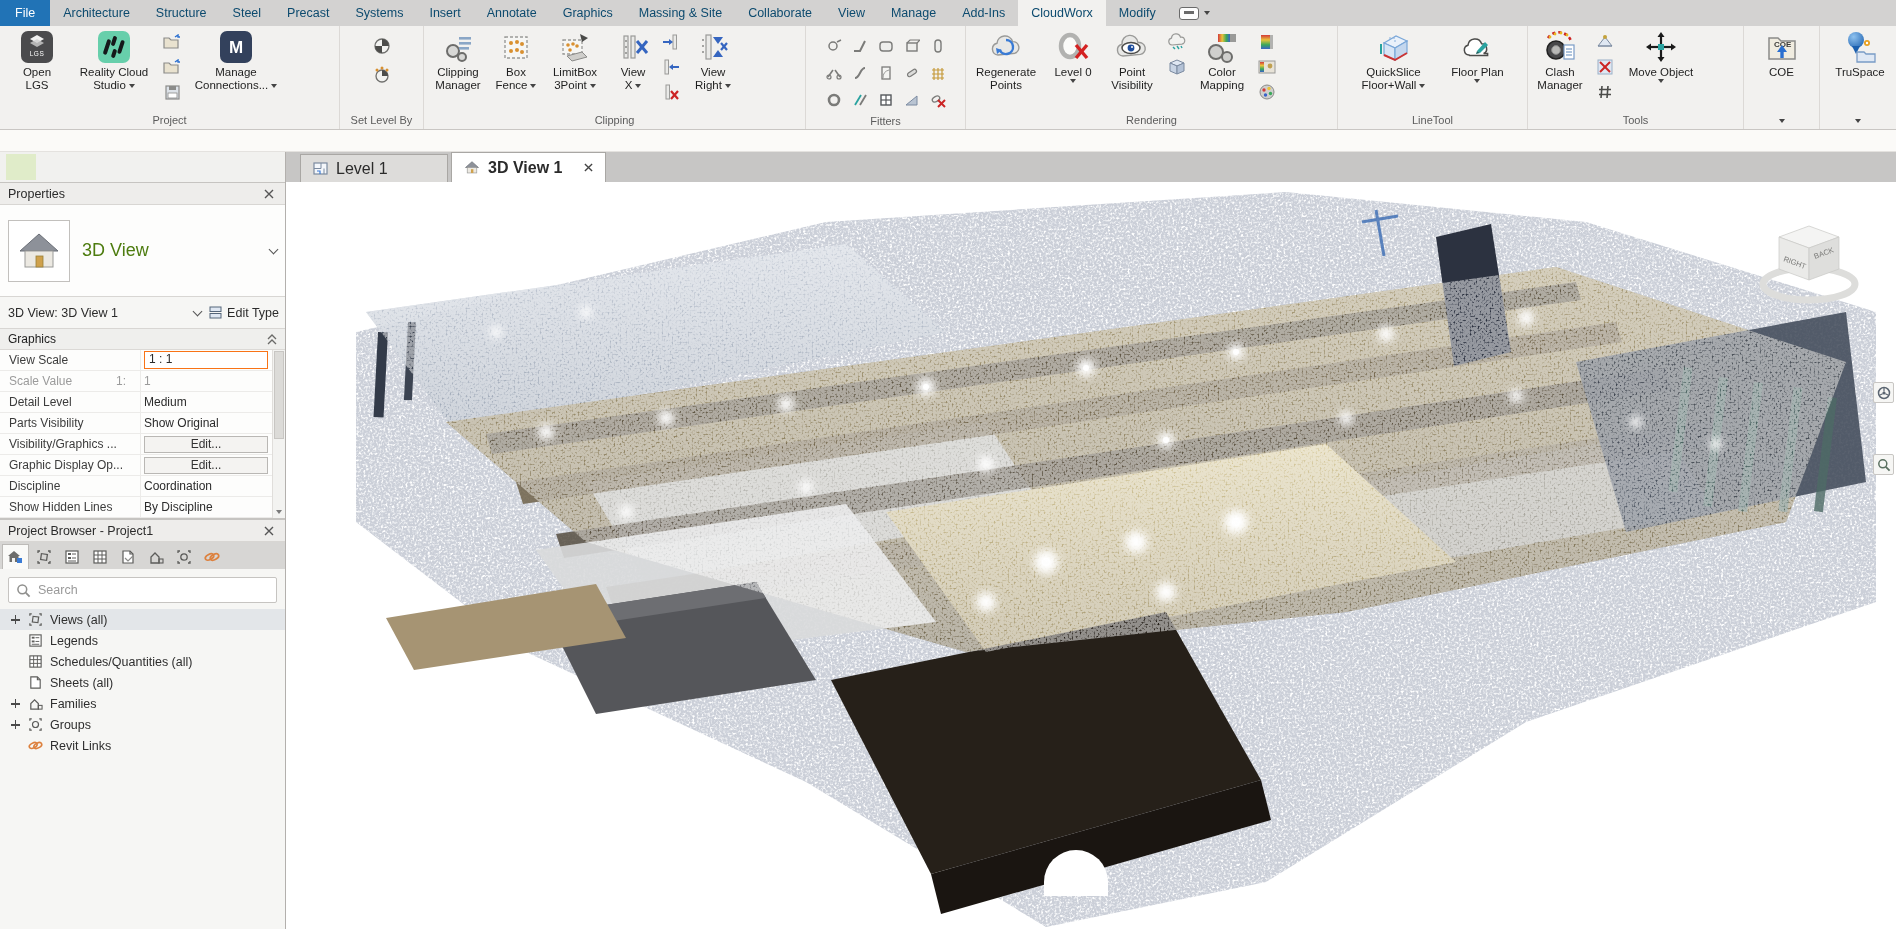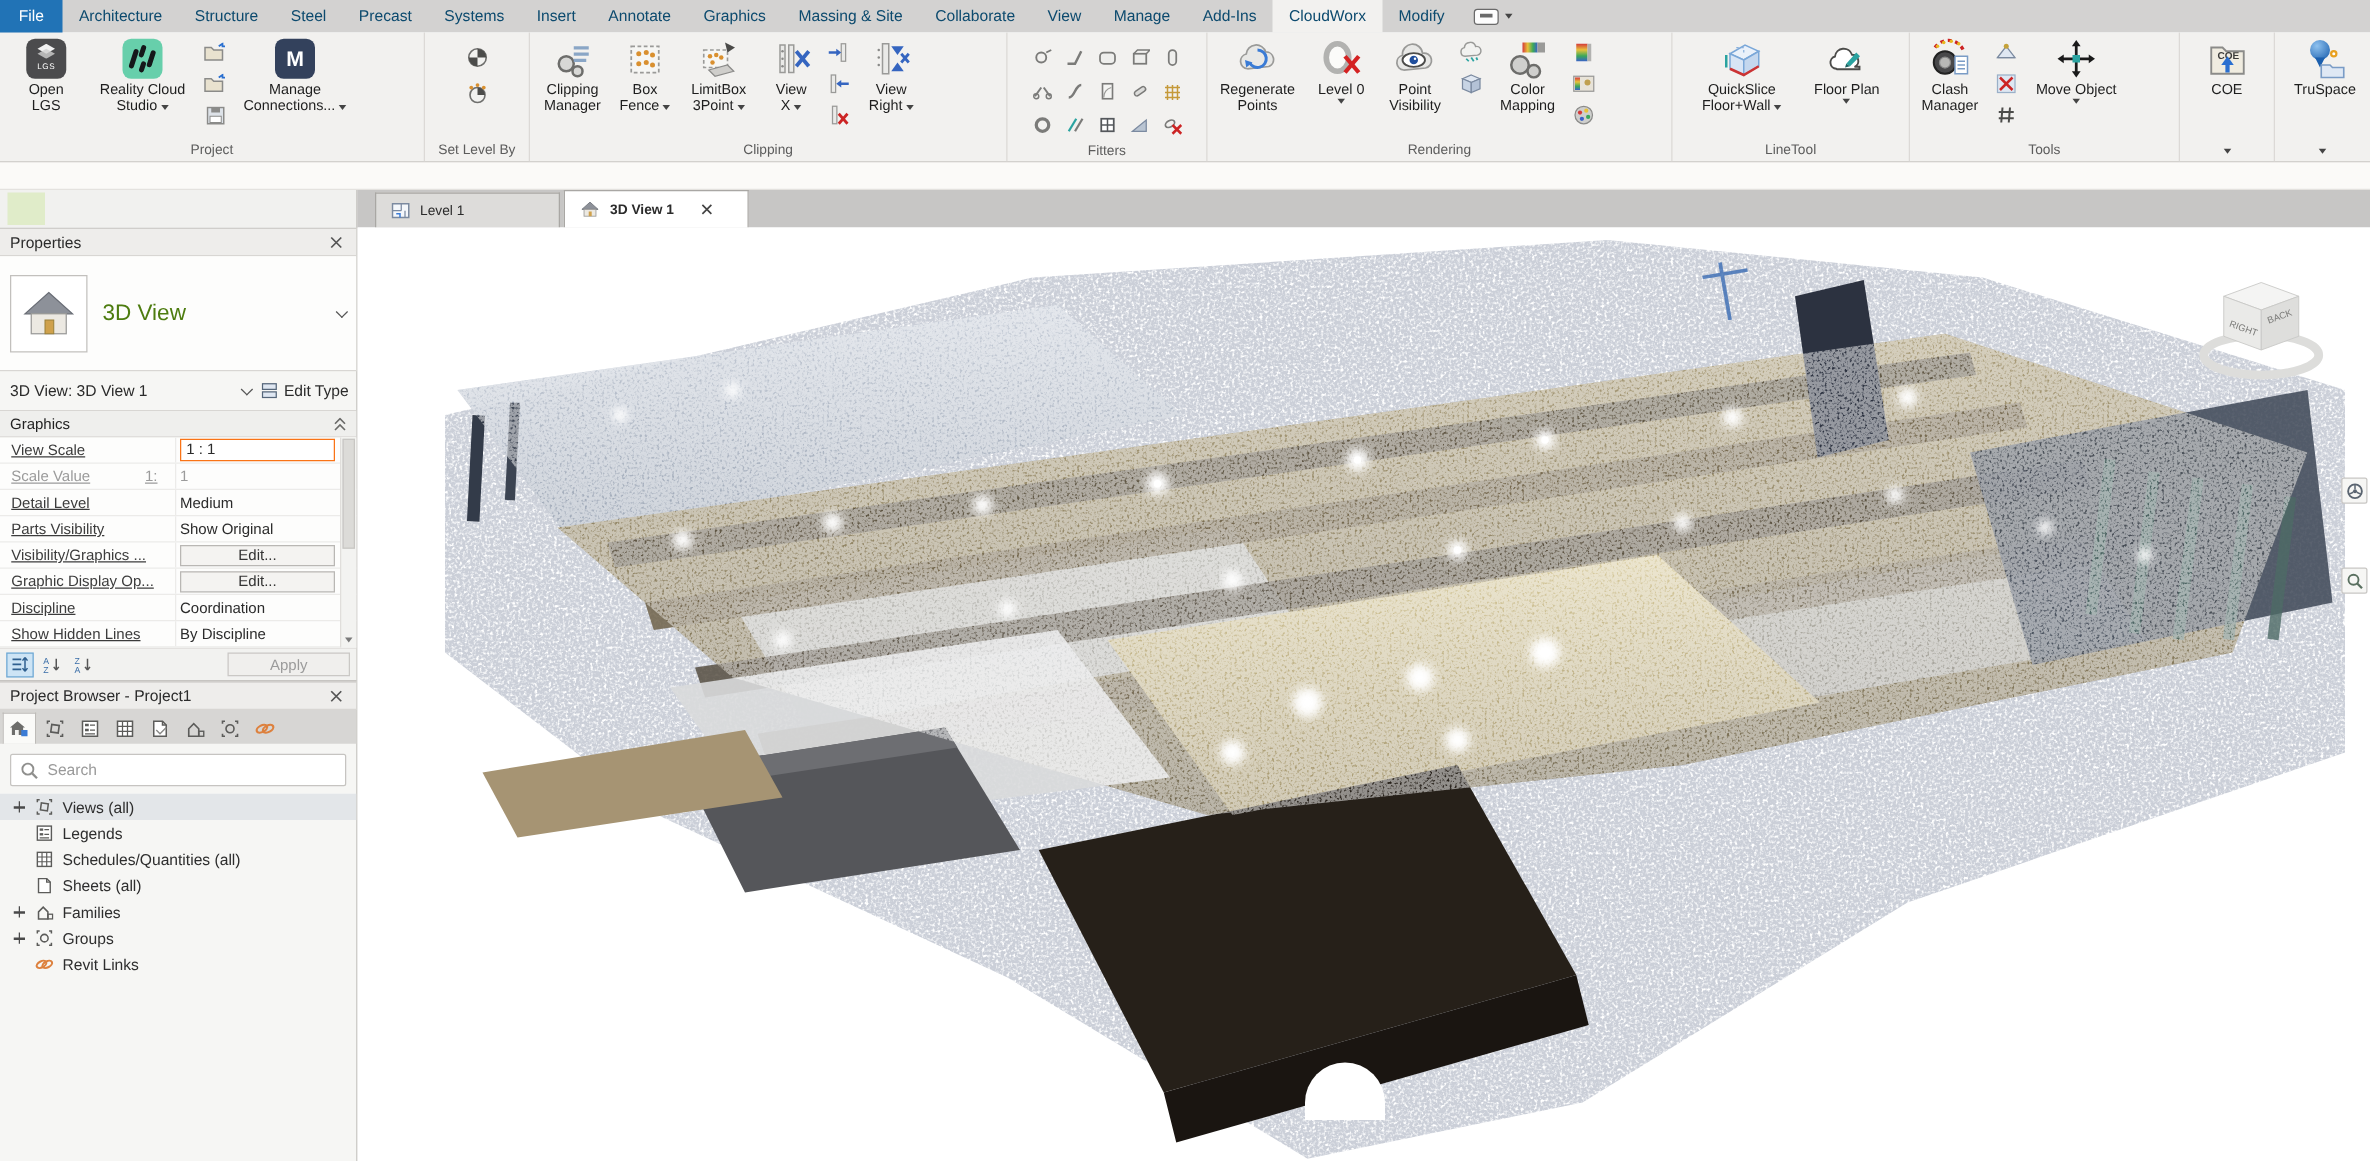--- a/index.html
+++ b/index.html
@@ -54,21 +54,21 @@
   .pthumb { width:62px; height:62px; background:#fff; border:1px solid #c2c0bd; display:flex; align-items:center; justify-content:center; }
   .ptypelbl { font-size:18px; color:#4d7c0f; flex:1; }
   .pinst { height:32px; display:flex; align-items:center; padding:0 6px 0 8px; gap:8px; border-bottom:1px solid #d8d6d3; font-size:12.5px; }
   .pinst .ilbl { flex:1; white-space:nowrap; overflow:hidden; }
   .chev { width:7px; height:7px; border-right:1.4px solid #555; border-bottom:1.4px solid #555; transform:rotate(45deg); margin-top:-3px; }
   .edittype { display:flex; align-items:center; gap:5px; background:none; border:none; font:inherit; color:#2b2b2b; cursor:default; }
   .psec { height:21px; background:#efefed; border-bottom:1px solid #dbd9d6; display:flex; align-items:center; padding:0 8px; font-size:12px; color:#222; }
   .psec .sp { flex:1; }
   .pgridwrap { position:relative; background:#fdfdfc; }
   .prow { display:flex; height:21px; align-items:stretch; border-bottom:1px solid #ecebe9; padding-right:14px; }
-  .plab { width:140px; padding:0 4px 0 9px; color:#3c3c3c; white-space:nowrap; overflow:hidden; display:flex; align-items:center;text-decoration:underline; }
+  .plab { width:140px; padding:0 4px 0 9px; color:#3c3c3c; white-space:nowrap; overflow:hidden; display:flex; align-items:center; }
   .plab.gray, .pval.gray { color:#9b9b9b; }
   .plab .suffix { margin-left:auto; padding-right:10px; }
   .pval { flex:1; border-left:1px solid #ecebe9; padding:1px 3px; display:flex; align-items:center; }
   .focusbox { flex:1; border:1px solid #f97316; background:#fff; height:18px; line-height:14px; padding:0 4px; }
   .editbtn { flex:1; height:17px; background:#f4f3f1; border:1px solid #b9b7b4; font:inherit; color:#333; cursor:default; }
   .pscroll { position:absolute; top:0; right:0; width:13px; height:100%; background:#f3f3f1; border-left:1px solid #e0dedb; display:flex; flex-direction:column; }
   .pscroll .thumb { margin:1px; height:88px; background:#dcdbd8; border:1px solid #c8c6c3; }
   .pscroll .sdown { margin-top:auto; height:13px; display:flex; align-items:center; justify-content:center; }
   .dn { width:0; height:0; border-left:3.5px solid transparent; border-right:3.5px solid transparent; border-top:4px solid #7a7a7a; }
   .psort { height:26px; background:#f2f2f0; border-top:1px solid #dedcd9; display:flex; align-items:center; gap:3px; padding:0 5px; }
@@ -89,21 +89,21 @@
   .trow.sel { background:#e3e6e9; }
   .texp { width:12px; display:flex; align-items:center; justify-content:center; }
   .plus { width:9px; height:9px; position:relative; }
   .plus::before { content:""; position:absolute; left:0; top:4px; width:9px; height:1.5px; background:#4a4a4a; }
   .plus::after { content:""; position:absolute; left:4px; top:0; width:1.5px; height:9px; background:#4a4a4a; }
   .ticon { width:17px; display:flex; justify-content:center; }
 
   
   .viewarea { flex:1; display:flex; flex-direction:column; min-width:0; }
   .tabstrip { height:30px; background:#c7c6c5; display:flex; align-items:stretch; padding-left:14px; gap:3px; }
-  .vtab { display:flex; align-items:center; gap:8px; padding:0 12px; min-width:148px; background:#dddcda; border:1px solid #a9a7a4; border-bottom:none; font-size:11px; color:#2b2b2b; margin-top:2px; }
+  .vtab { display:flex; align-items:center; gap:8px; padding:0 12px; min-width:148px; background:#dddcda; border:1px solid #a9a7a4; border-bottom:none; font-size:16px; color:#2b2b2b; margin-top:2px; }
   .vtab.active { background:#fff; font-weight:bold; margin-top:0; }
   .vclose { margin-left:14px; display:flex; }
   .canvas { flex:1; position:relative; background:#fff; overflow:hidden; }
   .viewcube { position:absolute; top:36px; right:24px; }
   .navbtn { position:absolute; right:2px; width:21px; height:21px; background:#f6f6f4; border:1px solid #c8c6c3; border-radius:2px; display:flex; align-items:center; justify-content:center; }
 </style>
 </head>
 <body>
 
 <div class="tabrow">
@@ -823,43 +823,20 @@
         <div class="prow">
           <div class="plab">Show Hidden Lines</div>
           <div class="pval">By Discipline</div>
         </div>
         <div class="pscroll">
           <div class="thumb"></div>
           <div class="sdown">
               <span class="dn"></span>
             </div>
         </div>
-      </div>
-      <div class="psort">
-        <div class="sortbtn on">
-          <svg width="14" height="13" viewBox="0 0 14 13">
-              <path d="M1,2.5 h7 M1,6.5 h7 M1,10.5 h7" stroke="#2f5f8f" stroke-width="1.5"></path>
-              <path d="M11,1 v11 M11,1 l-2,2.5 M11,1 l2,2.5 M11,12 l-2,-2.5 M11,12 l2,-2.5" stroke="#2f5f8f" stroke-width="1.2" fill="none"></path>
-            </svg>
-        </div>
-        <div class="sortbtn">
-          <svg width="15" height="14" viewBox="0 0 15 14">
-              <text x="0.5" y="6.5" font-size="7" fill="#3a6ea8" font-family="Liberation Sans, sans-serif">A</text>
-              <text x="0.5" y="13.5" font-size="7" fill="#3a6ea8" font-family="Liberation Sans, sans-serif">Z</text>
-              <path d="M11,2 v9 M11,11 l-2,-2.5 M11,11 l2,-2.5" stroke="#555" stroke-width="1.2" fill="none"></path>
-            </svg>
-        </div>
-        <div class="sortbtn">
-          <svg width="15" height="14" viewBox="0 0 15 14">
-              <text x="0.5" y="6.5" font-size="7" fill="#3a6ea8" font-family="Liberation Sans, sans-serif">Z</text>
-              <text x="0.5" y="13.5" font-size="7" fill="#3a6ea8" font-family="Liberation Sans, sans-serif">A</text>
-              <path d="M11,2 v9 M11,11 l-2,-2.5 M11,11 l2,-2.5" stroke="#555" stroke-width="1.2" fill="none"></path>
-            </svg>
-        </div>
-        <button class="applybtn">Apply</button>
       </div>
     </div>
 
     <div class="pbrowser">
       <div class="phead">
         <span>Project Browser - Project1</span>
           <span class="sp"></span>
         <span class="xbtn">
             <svg width="10" height="10" viewBox="0 0 10 10">
               <path d="M1,1 L9,9 M9,1 L1,9" stroke="#555" stroke-width="1.4"></path>

